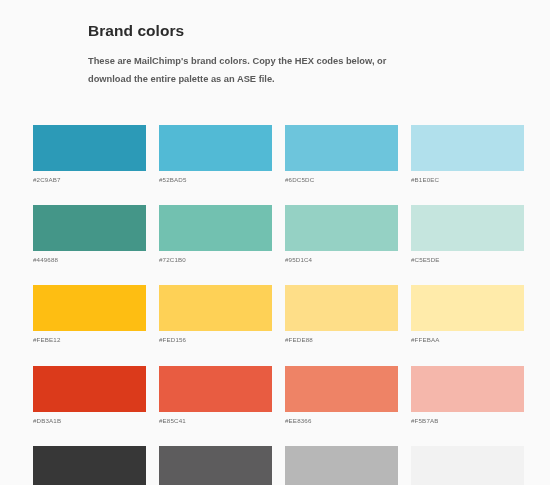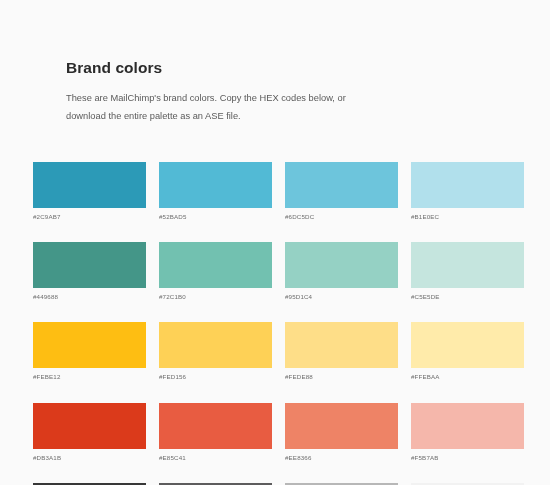--- a/index.html
+++ b/index.html
@@ -14,35 +14,34 @@
     overflow: hidden;
   }
   .page {
     width: 550px;
     height: 485px;
     position: relative;
     background: #fafafa;
     box-sizing: border-box;
   }
   .header {
-    padding: 22px 110px 0 66px;
-    margin-top: 37px;
+    padding: 22px 110px 0 88px;
   }
   .header h1 {
     margin: 0;
     font-size: 15.5px;
     font-weight: bold;
     color: #2b2b2b;
     letter-spacing: 0.05px;
     line-height: 1.2;
   }
   .header p {
     margin: 11px 0 0 0;
     font-size: 9.3px;
-    font-weight: normal;
+    font-weight: bold;
     color: #5a5a5a;
     line-height: 1.95;
     max-width: 320px;
   }
   .palette {
     position: absolute;
     left: 33px;
     top: 125px;
     width: 492px;
   }

